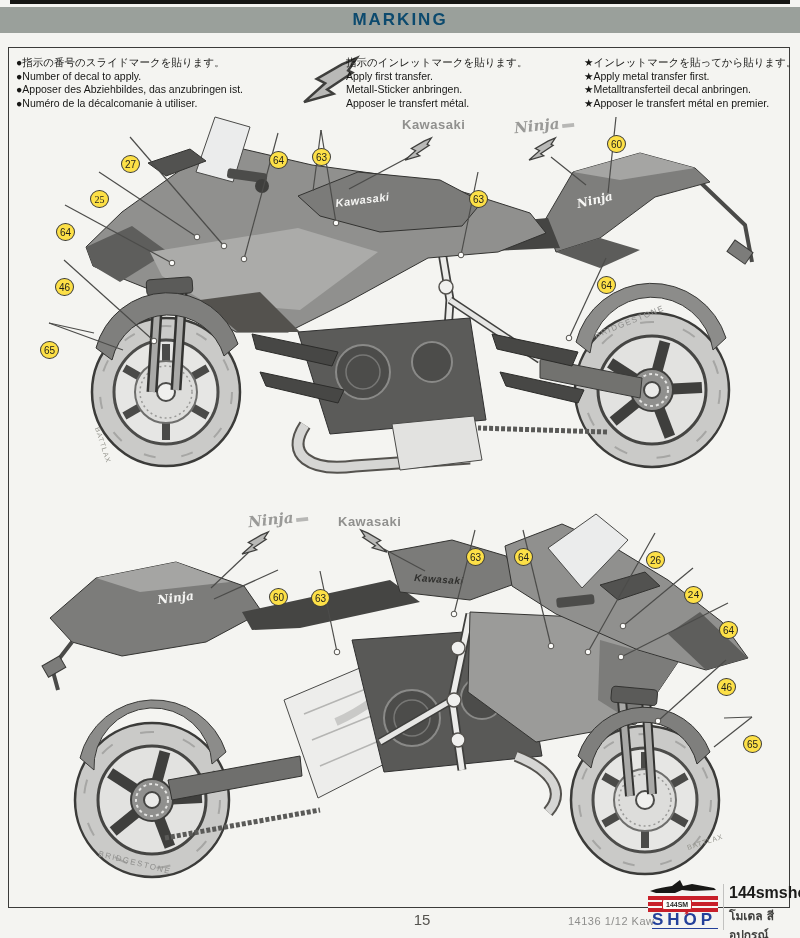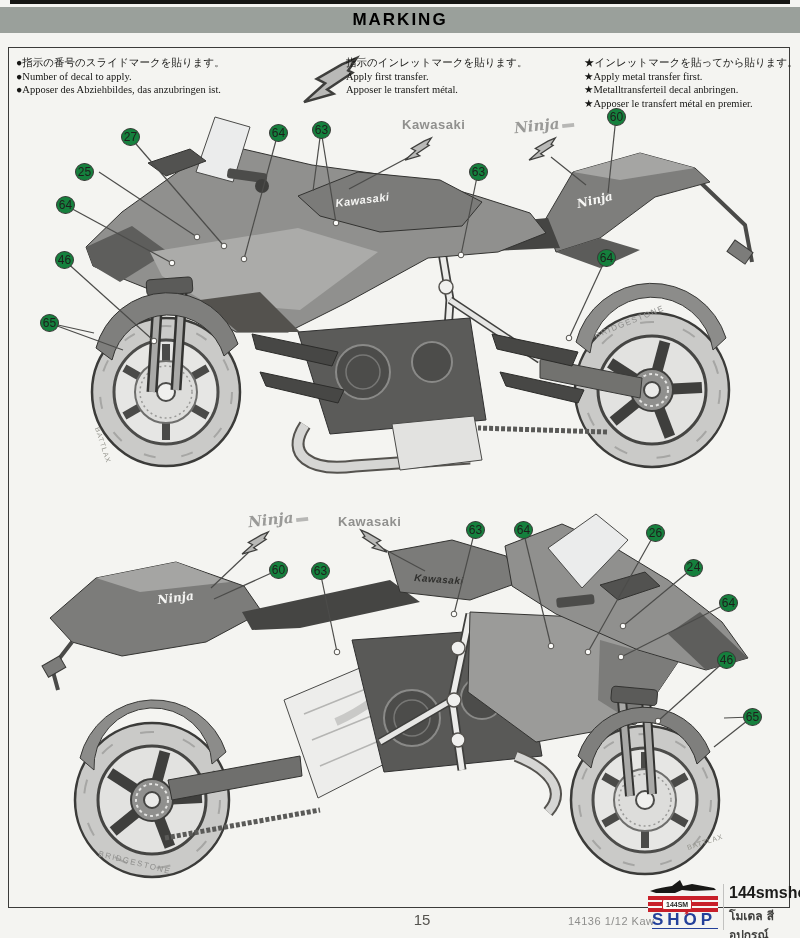--- a/index.html
+++ b/index.html
@@ -2,28 +2,28 @@
 <html><head>
 <meta charset="utf-8">
 <style>
   html,body{margin:0;padding:0;background:#e8e8e6;}
   .page{position:relative;width:800px;height:938px;background:#f4f4f1;overflow:hidden;
         font-family:"Liberation Sans","DejaVu Sans",sans-serif;color:#1b1b19;}
   .abs{position:absolute;}
   .top-strip{left:10px;top:0;width:780px;height:4px;background:#161614;}
   .title-bar{left:0;top:7px;width:800px;height:26px;background:#9aa09b;display:flex;
              align-items:center;justify-content:center;z-index:2;}
-  .title-bar span{color:#000000;font-weight:bold;font-size:17px;letter-spacing:2px;}
+  .title-bar span{color:#0c4a6e;font-weight:bold;font-size:17px;letter-spacing:2px;}
   .main-box{left:8px;top:47px;width:780px;height:859px;border:1.5px solid #3b3b39;z-index:1;}
   .instr{z-index:3;font-size:10.5px;line-height:13.6px;color:#171715;}
-  .instr .iline{white-space:nowrap;font-family:Liberation Serif, serif;}
+  .instr .iline{white-space:nowrap;}
   .art{position:absolute;left:0;top:0;z-index:2;}
   .co{position:absolute;width:19px;height:18px;border:1.5px solid #3a3a38;border-radius:50%;
-      background:#15803d;box-sizing:border-box;display:flex;align-items:center;justify-content:center;
-      font-size:12px;color:#1e1e1c;z-index:5;}
+      background:#fde047;box-sizing:border-box;display:flex;align-items:center;justify-content:center;
+      font-size:10px;color:#1e1e1c;z-index:5;margin-top:27px;}
   .lbl{position:absolute;z-index:4;}
   .lbl-kawasaki{font-weight:bold;font-size:13px;color:#90908e;letter-spacing:.5px;}
   .lbl-ninja{font-family:"DejaVu Serif","Liberation Serif",serif;font-style:italic;font-weight:bold;
              font-size:15px;color:#9a9a98;transform:rotate(-6deg);}
   .lbl-ninja::after{content:"";display:inline-block;width:12px;height:4px;background:#b7b7b5;margin-left:3px;}
   .pageno{left:402px;top:911px;width:40px;text-align:center;font-size:15px;color:#55534f;z-index:3;}
   .itemcode{left:568px;top:915px;font-size:11px;color:#8e8e8c;letter-spacing:.5px;z-index:3;}
   .wm{z-index:10;}
   .wm-badge{left:648px;top:896px;width:70px;height:16px;z-index:11;
             background:repeating-linear-gradient(180deg,#c8202a 0 4px,#f6f6f4 4px 6px);}
@@ -47,24 +47,26 @@
   <div class="abs title-bar">
     <span>MARKING</span>
   </div>
 
   <div class="abs main-box"></div>
 
   <div class="abs instr" style="left:16px;top:56px;width:290px;">
     <div class="iline">●指示の番号のスライドマークを貼ります。</div>
     <div class="iline">●Number of decal to apply.</div>
     <div class="iline">●Apposer des Abziehbildes, das anzubringen ist.</div>
+    <div class="iline">●Numéro de la décalcomanie à utiliser.</div>
   </div>
   <div class="abs instr" style="left:346px;top:56px;width:235px;">
     <div class="iline">指示のインレットマークを貼ります。</div>
     <div class="iline">Apply first transfer.</div>
+    <div class="iline">Metall-Sticker anbringen.</div>
     <div class="iline">Apposer le transfert métal.</div>
   </div>
   <div class="abs instr" style="left:584px;top:56px;width:210px;">
     <div class="iline">★インレットマークを貼ってから貼ります。</div>
     <div class="iline">★Apply metal transfer first.</div>
     <div class="iline">★Metalltransferteil decal anbringen.</div>
     <div class="iline">★Apposer le transfert métal en premier.</div>
   </div>
 
   <svg class="art" width="800" height="938" viewBox="0 0 800 938">
@@ -256,21 +258,21 @@
       <use href="#bolt" transform="translate(388,530) scale(-1.05,1.05)"></use>
     </g>
   </svg>
 
   <div class="lbl lbl-kawasaki" style="left:402px;top:117px;">Kawasaki</div>
   <div class="lbl lbl-ninja" style="left:514px;top:116px;">Ninja</div>
   <div class="lbl lbl-ninja" style="left:248px;top:510px;">Ninja</div>
   <div class="lbl lbl-kawasaki" style="left:338px;top:514px;">Kawasaki</div>
 
   <div class="co" style="left:121px;top:128px;">27</div>
-  <div class="co" style="left:75px;top:163px;">25</div>
+  <div class="co" style="left:90px;top:163px;font-family:Liberation Serif, serif;">25</div>
   <div class="co" style="left:56px;top:196px;">64</div>
   <div class="co" style="left:55px;top:251px;">46</div>
   <div class="co" style="left:40px;top:314px;">65</div>
   <div class="co" style="left:269px;top:124px;">64</div>
   <div class="co" style="left:312px;top:121px;">63</div>
   <div class="co" style="left:469px;top:163px;">63</div>
   <div class="co" style="left:607px;top:108px;">60</div>
   <div class="co" style="left:597px;top:249px;">64</div>
 
   <div class="co" style="left:269px;top:561px;">60</div>

